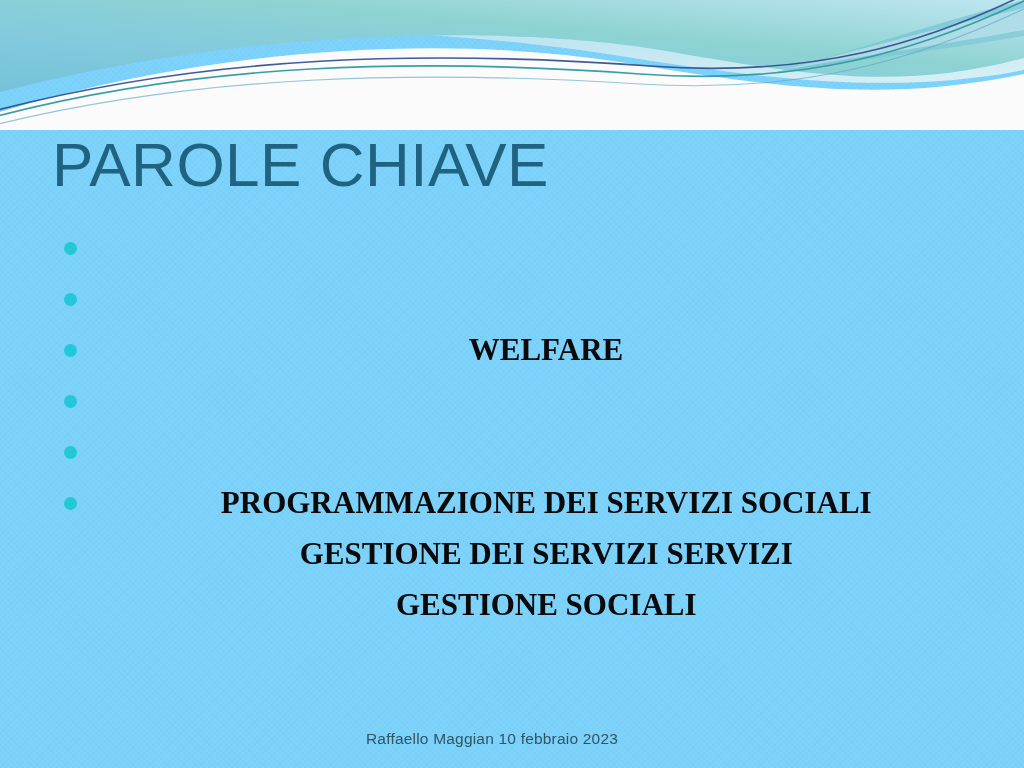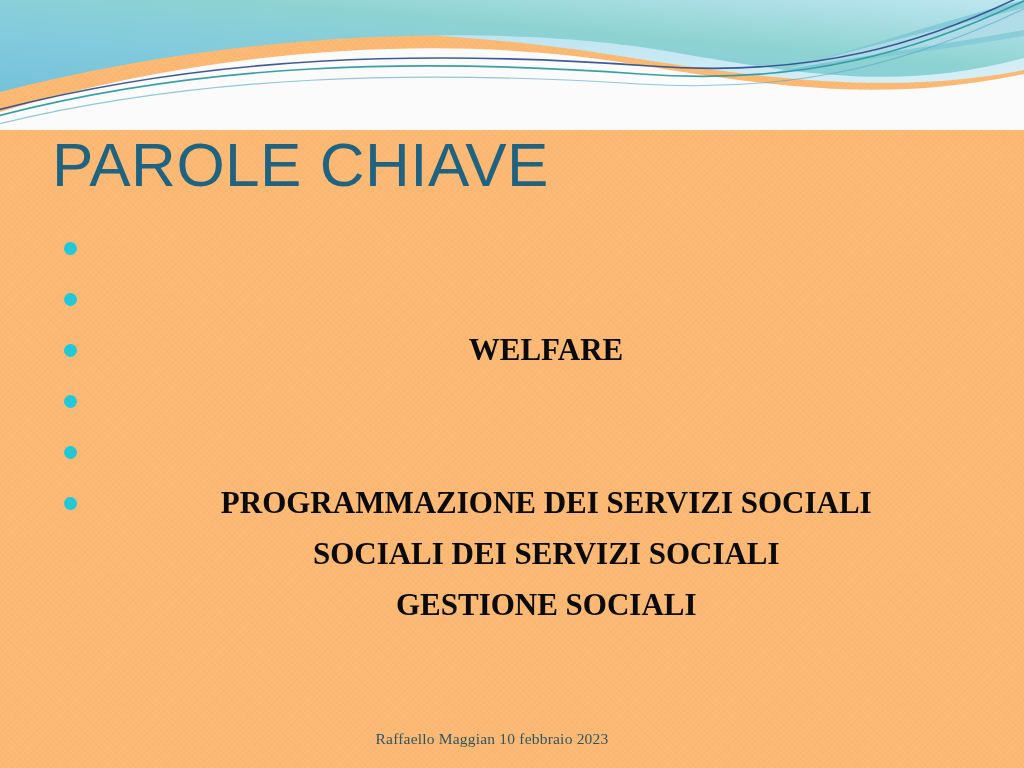--- a/index.html
+++ b/index.html
@@ -6,21 +6,21 @@
     margin: 0;
     padding: 0;
     background: #ffffff;
   }
 
   #slide {
     position: relative;
     width: 1024px;
     height: 768px;
     overflow: hidden;
-    background-color: #fdba74;
+    background-color: #7dd3fc;
     font-family: "Liberation Sans", sans-serif;
   }
 
   
   #slide-texture {
     position: absolute;
     inset: 0;
     background-image:
       repeating-linear-gradient(45deg,
         rgba(0,0,0,0.016) 0px, rgba(0,0,0,0.016) 1px,
@@ -83,21 +83,21 @@
     border-radius: 50%;
     background: #22c8d8;
   }
 
   #footer {
     position: absolute;
     left: 0;
     top: 730px;
     width: 984px;
     text-align: center;
-    font-family: Liberation Serif, serif;
+    font-family: Liberation Sans, sans-serif;
     font-size: 15.5px;
     color: #2f5563;
     letter-spacing: 0.2px;
   }
 </style>
 </head>
 <body>
 
 <div id="slide">
 
@@ -151,21 +151,21 @@
     </li>
     <li>
       <span class="dot"></span>
     </li>
     <li>
       <span class="dot"></span>
       <span>PROGRAMMAZIONE DEI SERVIZI SOCIALI</span>
     </li>
     <li>
       <span class="dot"></span>
-      <span>SOCIALI DEI SERVIZI SOCIALI</span>
+      <span>GESTIONE DEI SERVIZI SERVIZI</span>
     </li>
     <li>
       <span class="dot"></span>
       <span>GESTIONE SOCIALI</span>
     </li>
   </ul>
 
   <div id="footer">Raffaello Maggian 10 febbraio 2023</div>
 
 </div>

